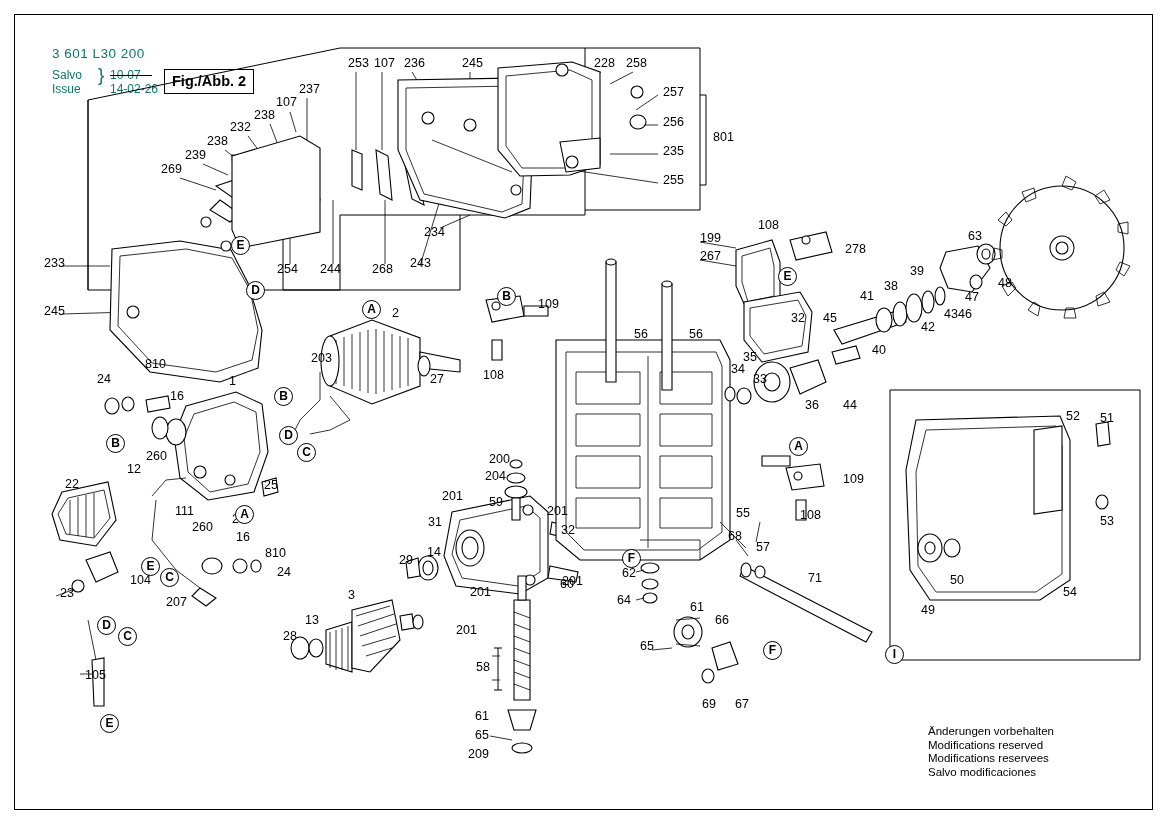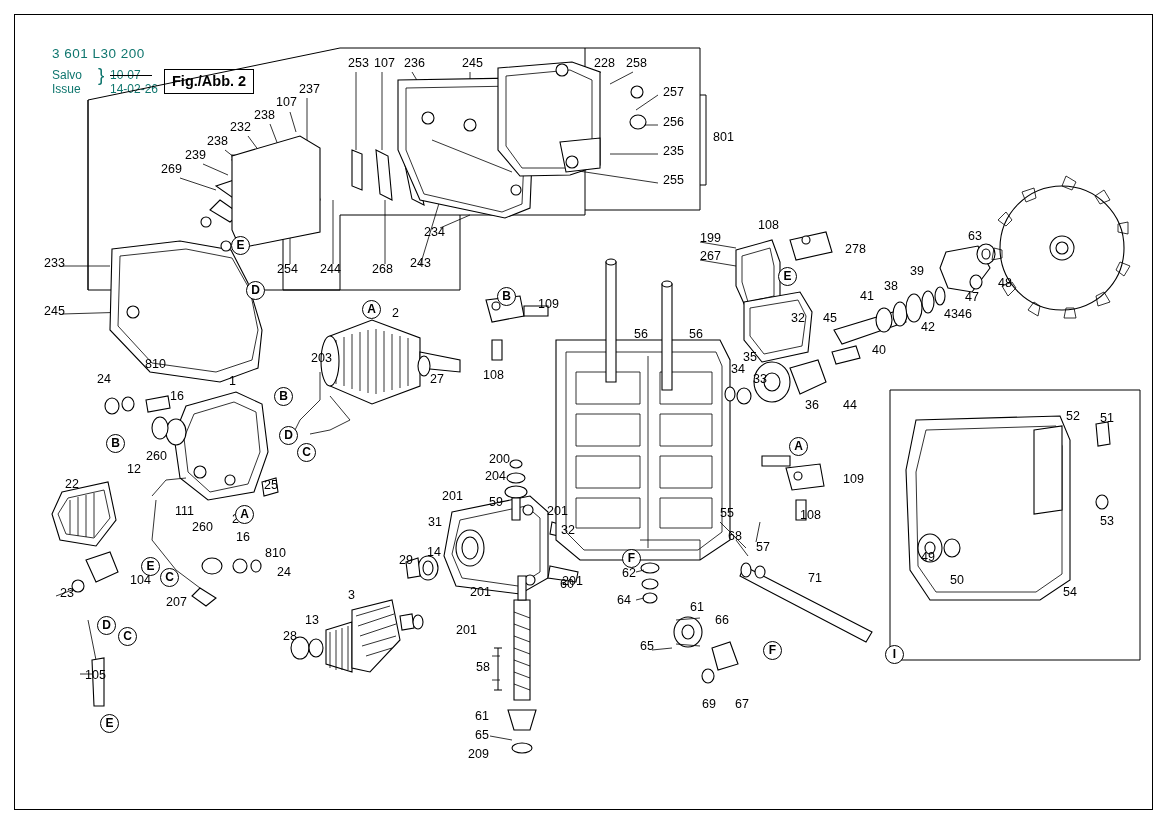--- a/index.html
+++ b/index.html
@@ -132,20 +132,26 @@
   <div class="hdr" id="brace">}</div>
 
   <div class="hdr" id="dates">
     <div>10-07</div>
     <div>14-02-26</div>
   </div>
   <div id="date-strike"></div>
 
   <div id="figbox">Fig./Abb. 2</div>
 
+  <div id="footer">
+    <div>Änderungen vorbehalten</div>
+    <div>Modifications reserved</div>
+    <div>Modifications reservees</div>
+    <div>Salvo modificaciones</div>
+  </div>
 
   <svg id="art" viewBox="0 0 1169 826">
 
     <path class="ln" d="M88 100 L340 48 L700 48 L700 210 L585 210 L585 215 L340 215 L340 290 L88 290 Z"></path>
     <path class="ln" d="M585 48 L585 210"></path>
     <path class="ln" d="M88 100 L88 290"></path>
     <path class="ln" d="M283 215 L283 290 L460 290 L460 215"></path>
 
     <path class="ln" d="M700 95 L706 95 L706 185 L700 185"></path>
 
@@ -428,34 +434,34 @@
   <div class="lbl" style="left:843px;top:472px;">109</div>
   <div class="lbl" style="left:264px;top:478px;">25</div>
   <div class="lbl" style="left:65px;top:477px;">22</div>
   <div class="lbl" style="left:442px;top:489px;">201</div>
   <div class="lbl" style="left:489px;top:495px;">59</div>
   <div class="lbl" style="left:547px;top:504px;">201</div>
   <div class="lbl" style="left:175px;top:504px;">111</div>
   <div class="lbl" style="left:800px;top:508px;">108</div>
   <div class="lbl" style="left:192px;top:520px;">260</div>
   <div class="lbl" style="left:232px;top:512px;">26</div>
-  <div class="lbl" style="left:720px;top:506px;text-align:center;">55</div>
+  <div class="lbl" style="left:736px;top:506px;text-align:center;">55</div>
   <div class="lbl" style="left:428px;top:515px;">31</div>
   <div class="lbl" style="left:561px;top:523px;">32</div>
   <div class="lbl" style="left:728px;top:529px;">68</div>
   <div class="lbl" style="left:756px;top:540px;">57</div>
   <div class="lbl" style="left:236px;top:530px;">16</div>
   <div class="lbl" style="left:265px;top:546px;">810</div>
   <div class="lbl" style="left:399px;top:553px;">29</div>
   <div class="lbl" style="left:427px;top:545px;">14</div>
   <div class="lbl" style="left:277px;top:565px;">24</div>
   <div class="lbl" style="left:562px;top:574px;">201</div>
   <div class="lbl" style="left:622px;top:566px;">62</div>
   <div class="lbl" style="left:808px;top:571px;">71</div>
-  <div class="lbl" style="left:921px;top:550px;">49</div>
+  <div class="lbl" style="left:921px;top:603px;">49</div>
   <div class="lbl" style="left:950px;top:573px;">50</div>
   <div class="lbl" style="left:1100px;top:514px;">53</div>
   <div class="lbl" style="left:1063px;top:585px;">54</div>
   <div class="lbl" style="left:60px;top:586px;">23</div>
   <div class="lbl" style="left:130px;top:573px;text-align:right;">104</div>
   <div class="lbl" style="left:617px;top:593px;">64</div>
   <div class="lbl" style="left:470px;top:585px;">201</div>
   <div class="lbl" style="left:560px;top:577px;">60</div>
   <div class="lbl" style="left:166px;top:595px;">207</div>
   <div class="lbl" style="left:348px;top:588px;">3</div>

